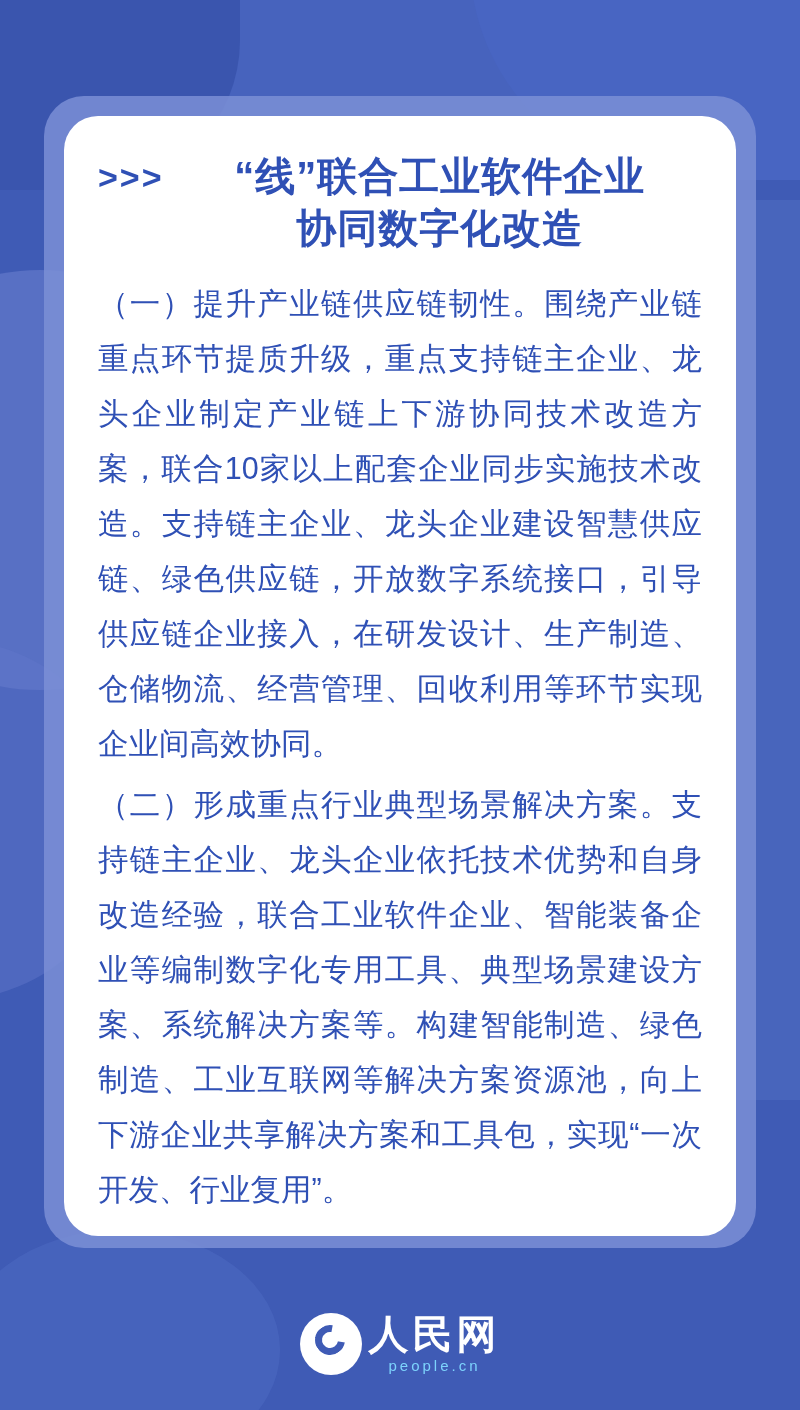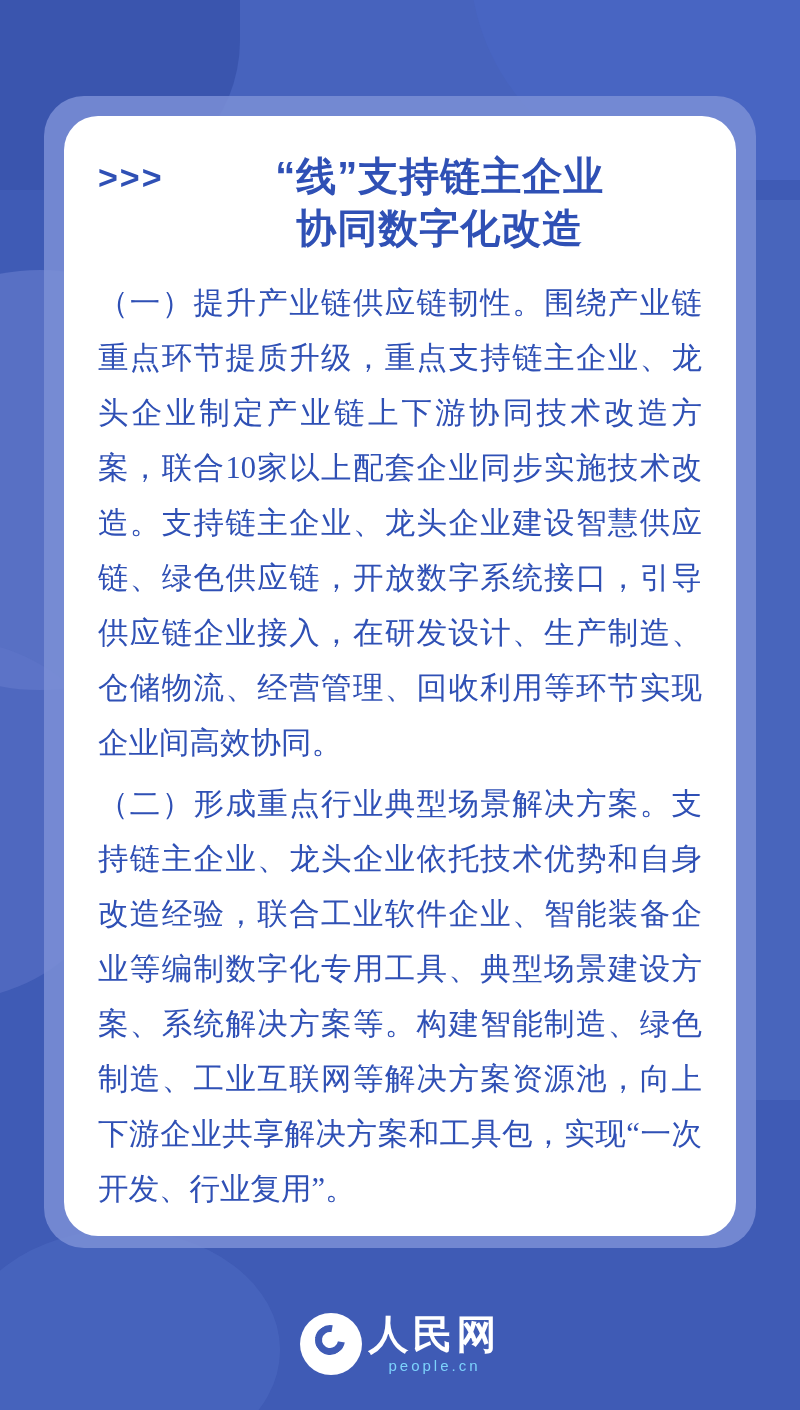--- a/index.html
+++ b/index.html
@@ -156,21 +156,21 @@
     margin-top: 22px;
   }
   .para {
     color: #2f50b5;
     font-size: 30.5px;
     line-height: 55px;
     text-align: justify;
     text-justify: inter-ideograph;
     letter-spacing: 0px;
     margin: 0 0 6px 0;
-    font-family: Liberation Serif, serif;
+    font-family: Liberation Sans, sans-serif;
   }
 
   
   .footer {
     position: absolute;
     left: 0;
     bottom: 34px;
     width: 800px;
     display: flex;
     align-items: center;
@@ -232,21 +232,21 @@
   <div class="bg-bottom-left"></div>
 </div>
 
 <div class="card-outer"></div>
 
 <div class="card">
 
   <div class="heading-row">
     <div class="arrows">&gt;&gt;&gt;</div>
     <div class="title">
-      <span class="title-line">“线”支持链主企业</span>
+      <span class="title-line">“线”联合工业软件企业</span>
       <span class="title-line second">协同数字化改造</span>
     </div>
   </div>
 
   <div class="body">
     <p class="para">（一）提升产业链供应链韧性。围绕产业链重点环节提质升级，重点支持链主企业、龙头企业制定产业链上下游协同技术改造方案，联合10家以上配套企业同步实施技术改造。支持链主企业、龙头企业建设智慧供应链、绿色供应链，开放数字系统接口，引导供应链企业接入，在研发设计、生产制造、仓储物流、经营管理、回收利用等环节实现企业间高效协同。</p>
     <p class="para">（二）形成重点行业典型场景解决方案。支持链主企业、龙头企业依托技术优势和自身改造经验，联合工业软件企业、智能装备企业等编制数字化专用工具、典型场景建设方案、系统解决方案等。构建智能制造、绿色制造、工业互联网等解决方案资源池，向上下游企业共享解决方案和工具包，实现“一次开发、行业复用”。</p>
   </div>
 
 </div>

